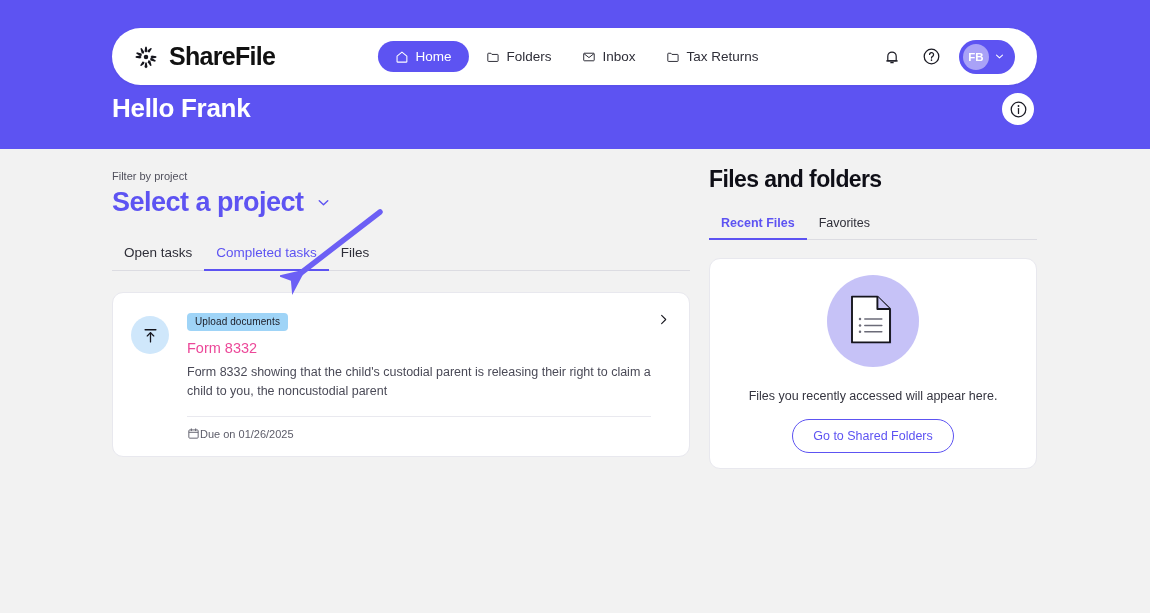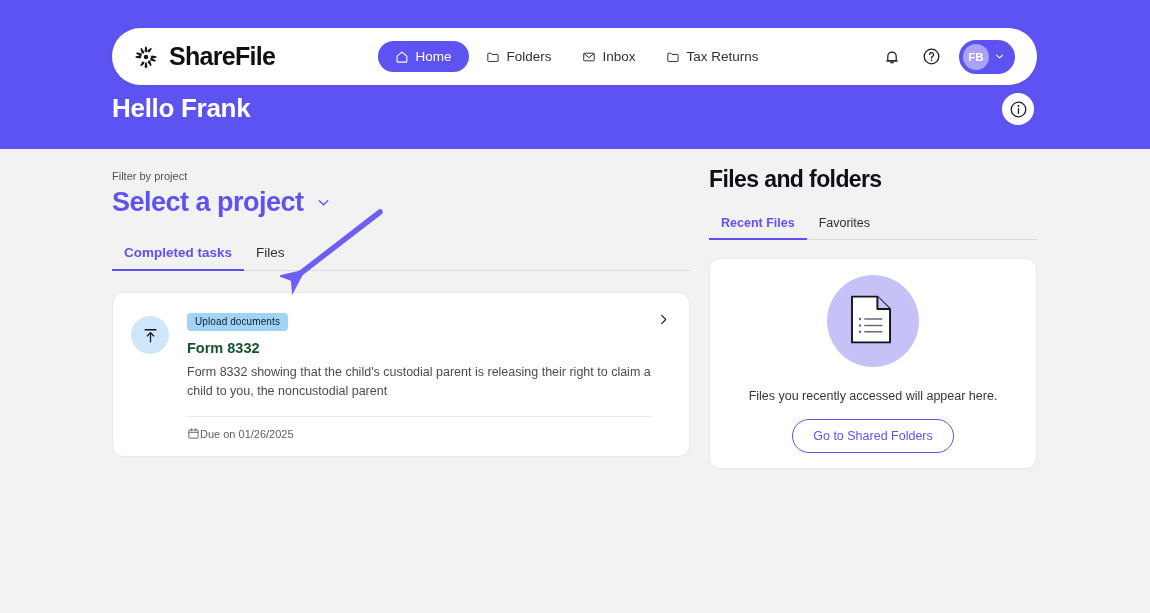--- a/index.html
+++ b/index.html
@@ -89,21 +89,21 @@
 
   .tabs {
     display: flex; align-items: flex-end; gap: 0;
     border-bottom: 1px solid #dcdce2; width: 578px;
   }
   .tab {
     font-size: 13.5px; color: #2e2e38; padding: 8px 12px 9px;
     cursor: pointer; border-bottom: 2.5px solid transparent;
     margin-bottom: -1px; white-space: nowrap;
   }
-  .tab.active { color: #5d53f2; font-weight: 700; border-bottom-color: #5d53f2; }
+  .tab.active { color: #5d53f2; font-weight: 400; border-bottom-color: #5d53f2; }
 
   
   .task-card {
     position: relative; margin-top: 21px;
     width: 578px; background: #ffffff;
     border: 1px solid #e8e8ee; border-radius: 11px;
     padding: 18px 20px 16px 18px;
     display: flex; gap: 18px; cursor: pointer;
   }
   .task-icon {
@@ -111,21 +111,21 @@
     background: #cfe7fb; display: flex; align-items: center; justify-content: center;
     margin-top: 5px;
   }
   .task-body { flex: 1 1 auto; min-width: 0; padding-right: 18px; }
   .badge {
     display: inline-block; background: #9fd4f7; color: #1b1b24;
     font-size: 10px; padding: 3px 8px 4px; border-radius: 4px;
     margin-bottom: 9px; letter-spacing: 0.1px;
   }
   .task-title {
-    font-size: 14.5px; font-weight: 700; color: #14532d; margin-bottom: 7px;
+    font-size: 14.5px; font-weight: 400; color: #ec4899; margin-bottom: 7px;
   }
   .task-desc {
     font-size: 12.5px; color: #4a4a57; line-height: 1.55; max-width: 482px;
   }
   .task-divider { height: 1px; background: #e9e9ef; margin: 14px 0 10px; }
   .due-row { display: flex; align-items: flex-end; font-size: 11px; color: #5c5c69; }
   .task-chevron { position: absolute; right: 18px; top: 19px; }
 
   
   .arrow-annotation {
@@ -270,20 +270,23 @@
     <div class="filter-label">Filter by project</div>
 
     <div class="project-select">
       <span>Select a project</span>
       <svg width="17" height="17" viewBox="0 0 24 24" fill="none">
         <path d="M6 9.6l6 5.6 6-5.6" stroke="#5d53f2" stroke-width="2" stroke-linecap="round" stroke-linejoin="round"></path>
       </svg>
     </div>
 
     <div class="tabs">
+      <div class="tab">
+        <span>Open tasks</span>
+      </div>
       <div class="tab active">
         <span>Completed tasks</span>
       </div>
       <div class="tab">
         <span>Files</span>
       </div>
     </div>
 
     <div class="task-card">
 

